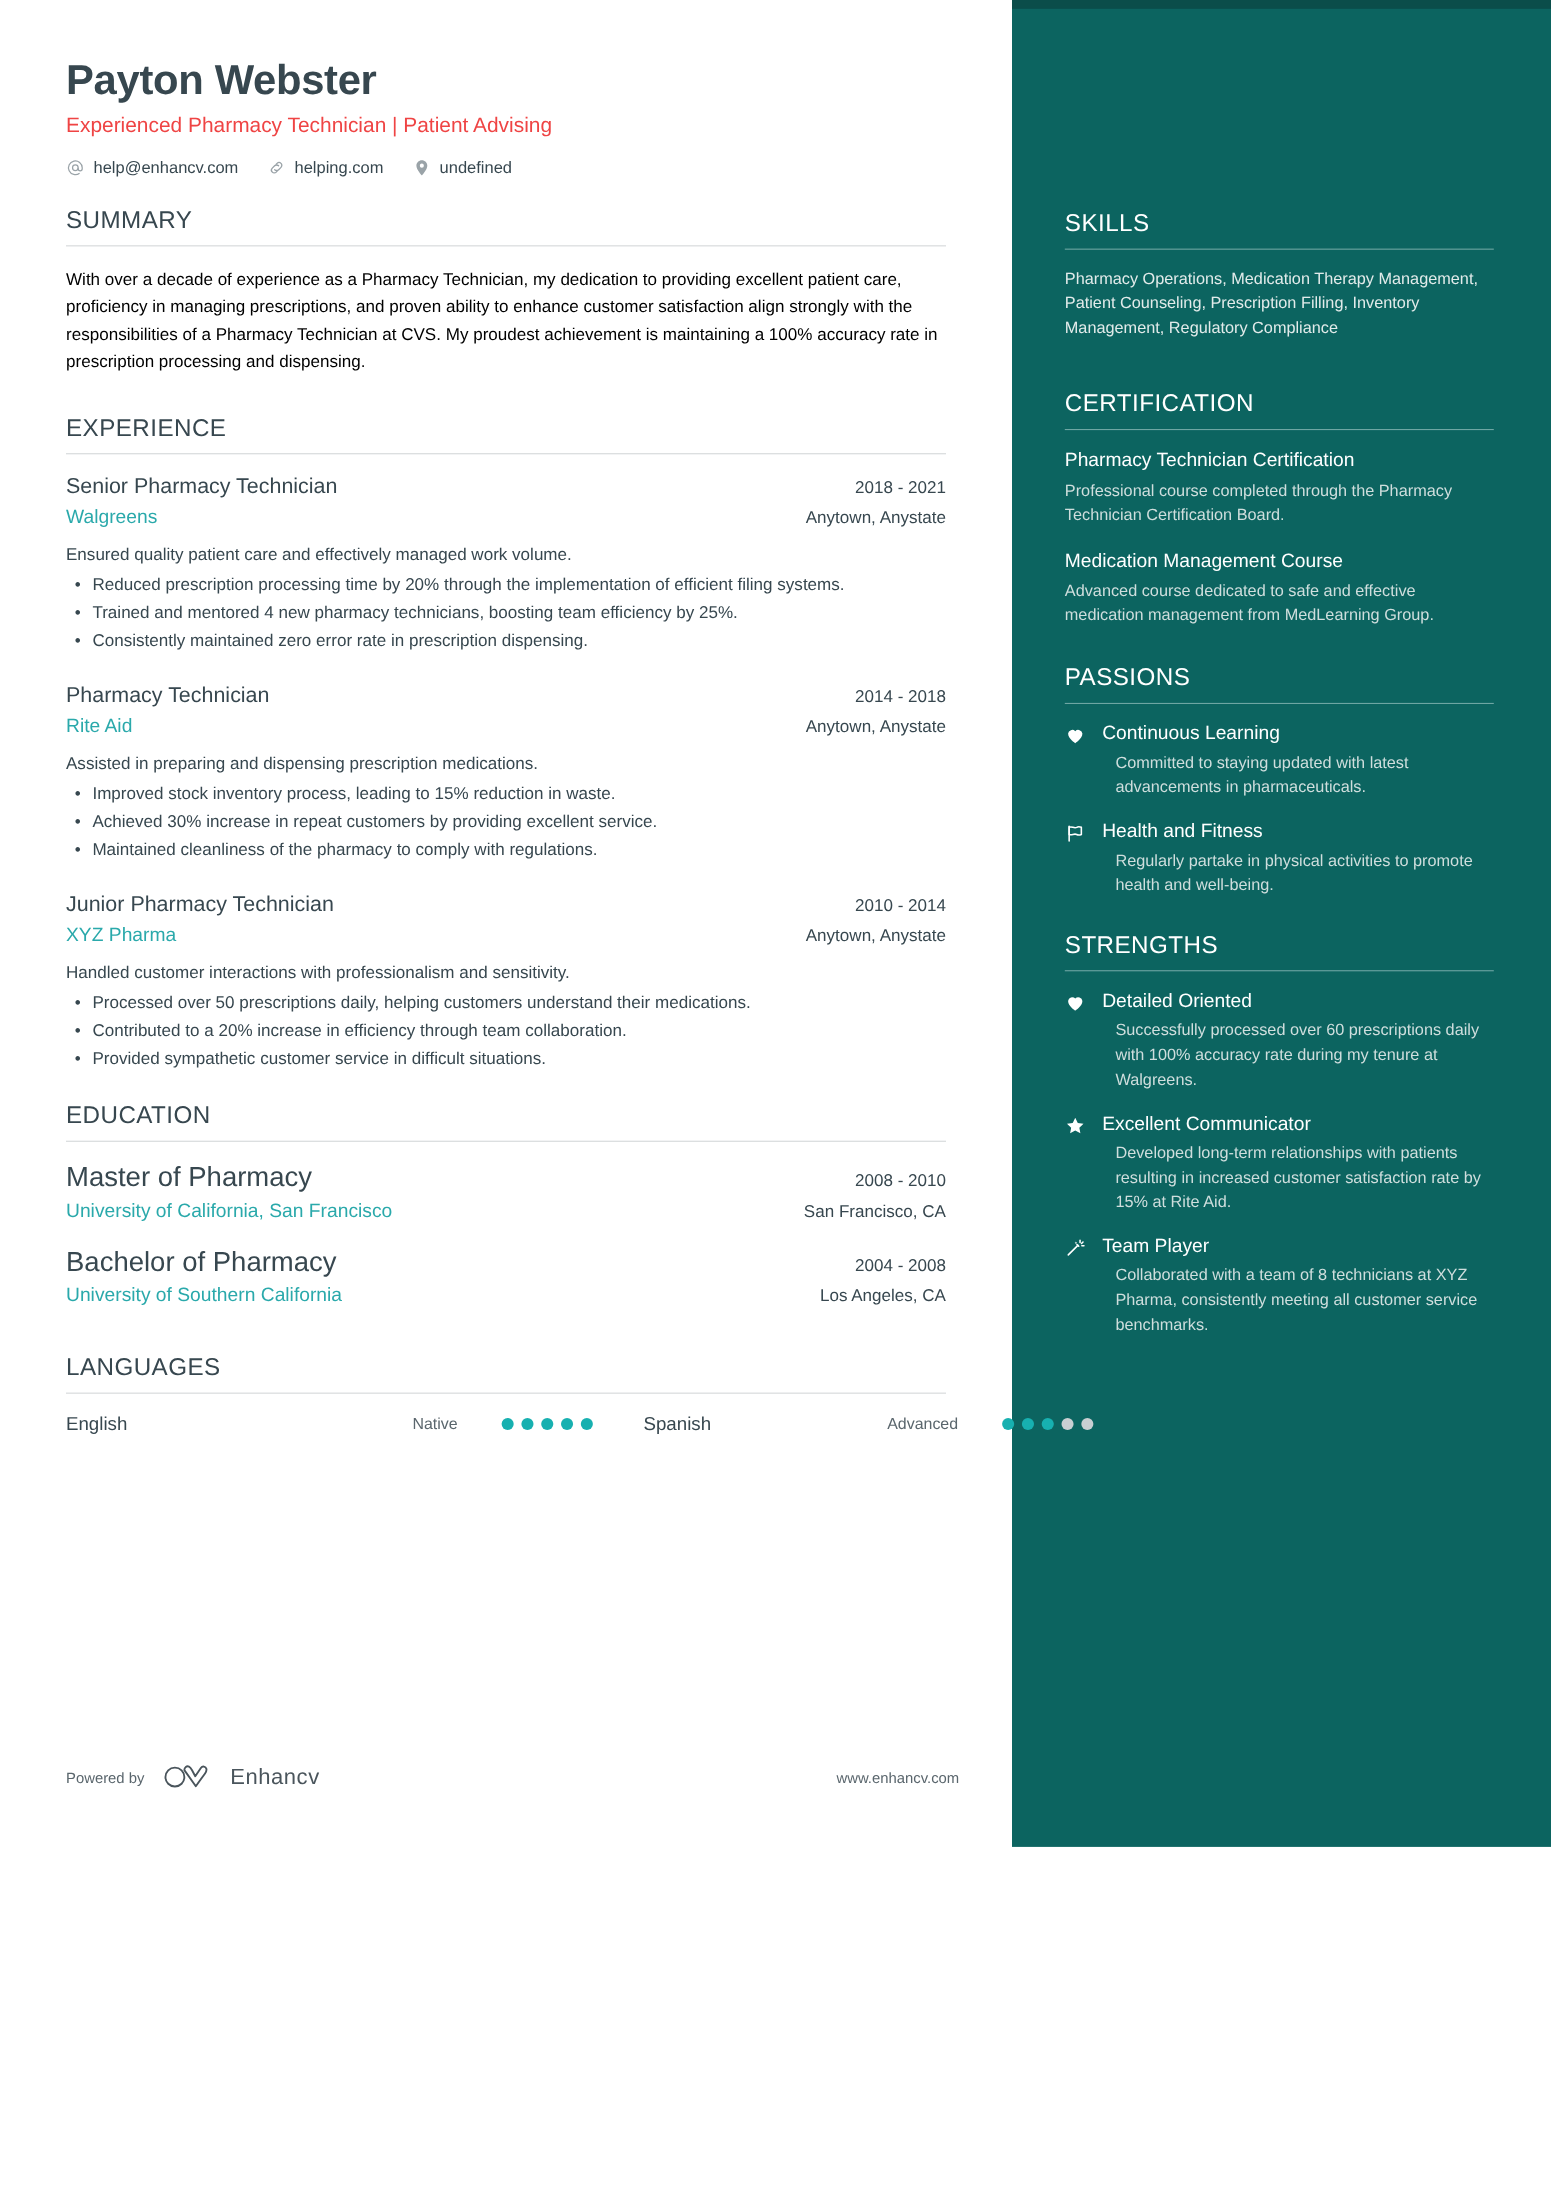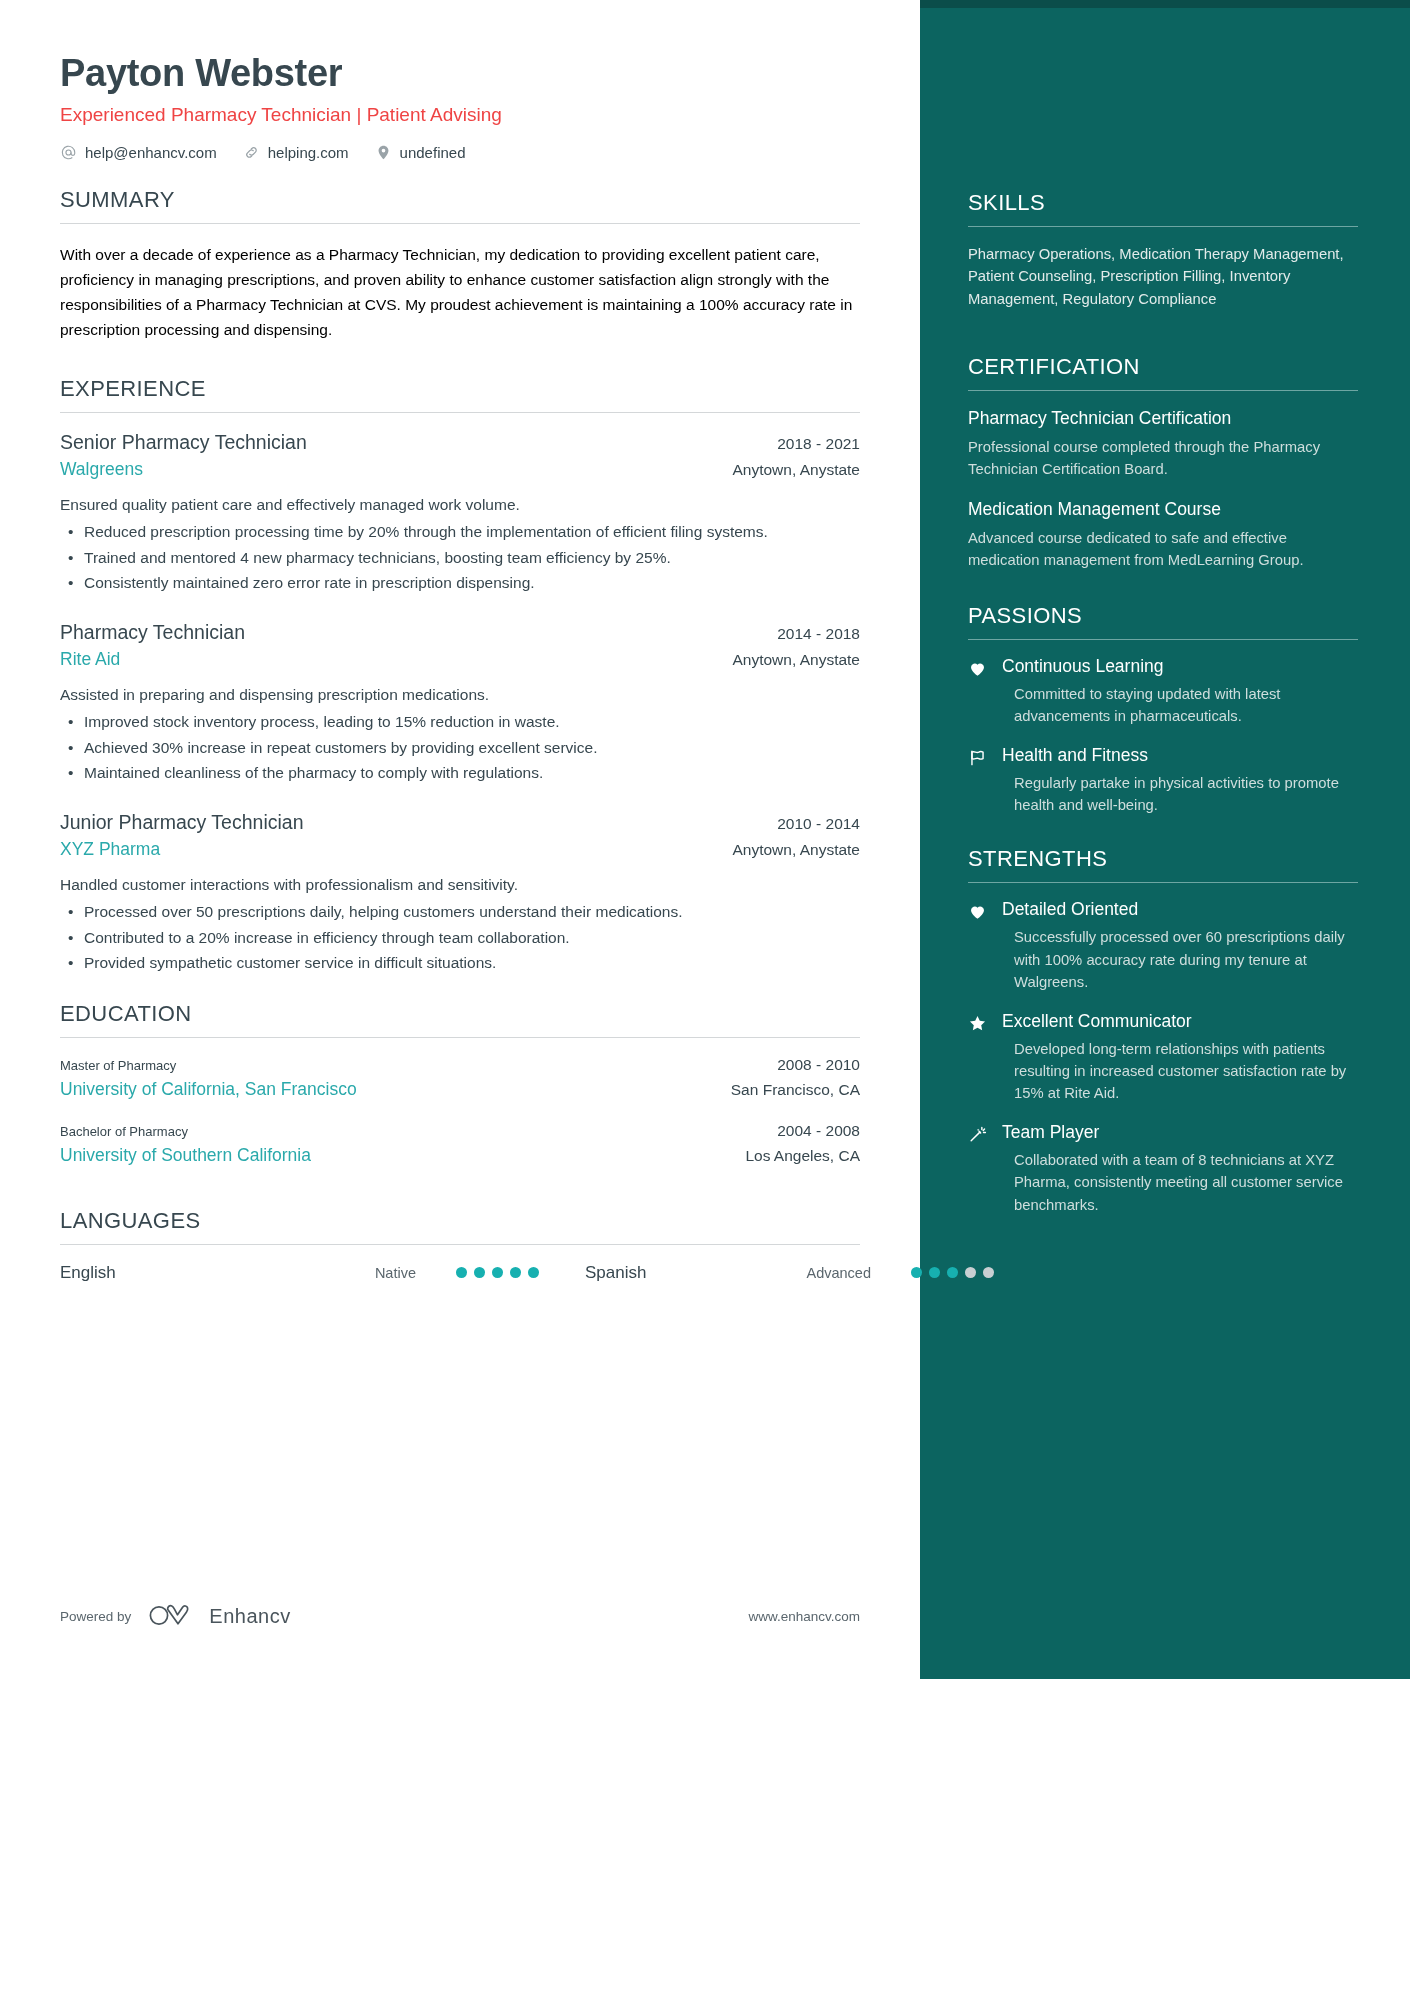--- a/index.html
+++ b/index.html
@@ -102,35 +102,35 @@
     margin-top:2px;
   }
   ul.bullets li:before {
     content:"•";
     position:absolute;
     left:8px;
     top:0;
   }
 
   .edu-block { margin-bottom:8px; }
-  .edu-title { font-size:13px; color:#37474f; }
+  .edu-title { font-size:25px; color:#37474f; }
   .edu-school { font-size:17.5px; color:#2aa9ab; margin-top:5px; margin-bottom:14px; }
 
   .lang-row { display:flex; align-items:center; margin-top:4px; }
   .lang-item { display:flex; align-items:center;gap:24px; }
   .lang-name { font-size:17px; color:#37474f; width:230px; }
   .lang-level { font-size:14.5px; color:#5a666d; width:118px; text-align:right; padding-right:16px;}
   .dots { display:flex; gap:7px; align-items:center; }
   .dot { width:11px; height:11px; border-radius:50%; background:#c9cfd2; }
   .dot.on { background:#17b0b0; }
 
   .footer {
     position:absolute;
     left:60px;
-    right:60px;
+    right:48px;
     bottom:48px;
     display:flex;
     align-items:center;
     justify-content:space-between;
     font-size:13.5px;
     color:#5a666d;
   }
   .powered { display:flex; align-items:center; gap:16px; }
   .enhancv-word { font-size:20px; color:#4a555c; letter-spacing:0.5px; }
 

